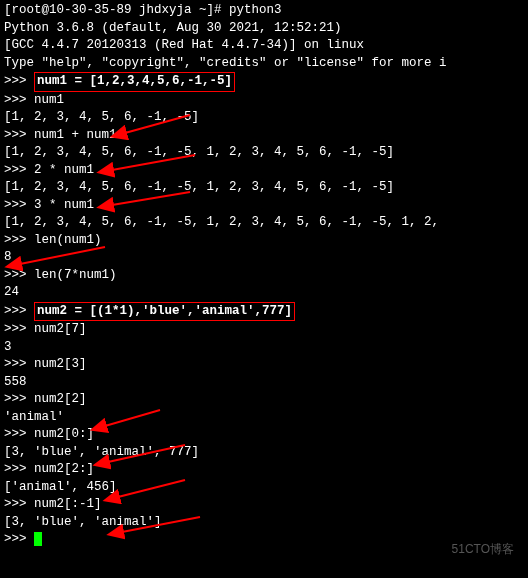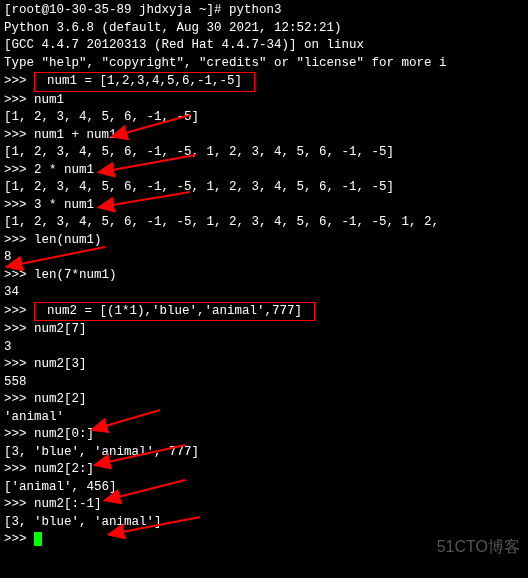--- a/index.html
+++ b/index.html
@@ -19,28 +19,29 @@
       padding: 2px 4px;
       position: relative;
     }
     .line {
       white-space: pre;
       display: block;
     }
     .red-box {
       border: 1px solid #ff0000;
       display: inline-block;
-      padding: 0 12px;
+      padding: 0 2px;
+      font-weight: bold;
     }
     .watermark {
       position: absolute;
       bottom: 20px;
-      right: 8px;
+      right: 14px;
       color: #555;
-      font-size: 16px;
+      font-size: 12px;
       font-family: sans-serif;
     }
     .cursor {
       display: inline-block;
       width: 8px;
       height: 14px;
       background: #00ff00;
       border: 1px solid #00ff00;
       vertical-align: middle;
     }
@@ -66,21 +67,21 @@
 <span class="line">[1, 2, 3, 4, 5, 6, -1, -5]</span>
 <span class="line"><span>&gt;&gt;&gt; </span><span>num1 + num1</span></span>
 <span class="line">[1, 2, 3, 4, 5, 6, -1, -5, 1, 2, 3, 4, 5, 6, -1, -5]</span>
 <span class="line"><span>&gt;&gt;&gt; </span><span>2 * num1</span></span>
 <span class="line">[1, 2, 3, 4, 5, 6, -1, -5, 1, 2, 3, 4, 5, 6, -1, -5]</span>
 <span class="line"><span>&gt;&gt;&gt; </span><span>3 * num1</span></span>
 <span class="line">[1, 2, 3, 4, 5, 6, -1, -5, 1, 2, 3, 4, 5, 6, -1, -5, 1, 2,</span>
 <span class="line"><span>&gt;&gt;&gt; </span><span>len(num1)</span></span>
 <span class="line">8</span>
 <span class="line"><span>&gt;&gt;&gt; </span><span>len(7*num1)</span></span>
-<span class="line">34</span>
+<span class="line">24</span>
 
 <span class="line"><span>&gt;&gt;&gt; </span><span class="red-box">num2 = [(1*1),'blue','animal',777]</span></span>
 <span class="line"><span>&gt;&gt;&gt; </span><span>num2[7]</span></span>
 <span class="line">3</span>
 <span class="line"><span>&gt;&gt;&gt; </span><span>num2[3]</span></span>
 <span class="line">558</span>
 <span class="line"><span>&gt;&gt;&gt; </span><span>num2[2]</span></span>
 <span class="line">'animal'</span>
 <span class="line"><span>&gt;&gt;&gt; </span><span>num2[0:]</span></span>
 <span class="line">[3, 'blue', 'animal', 777]</span>

